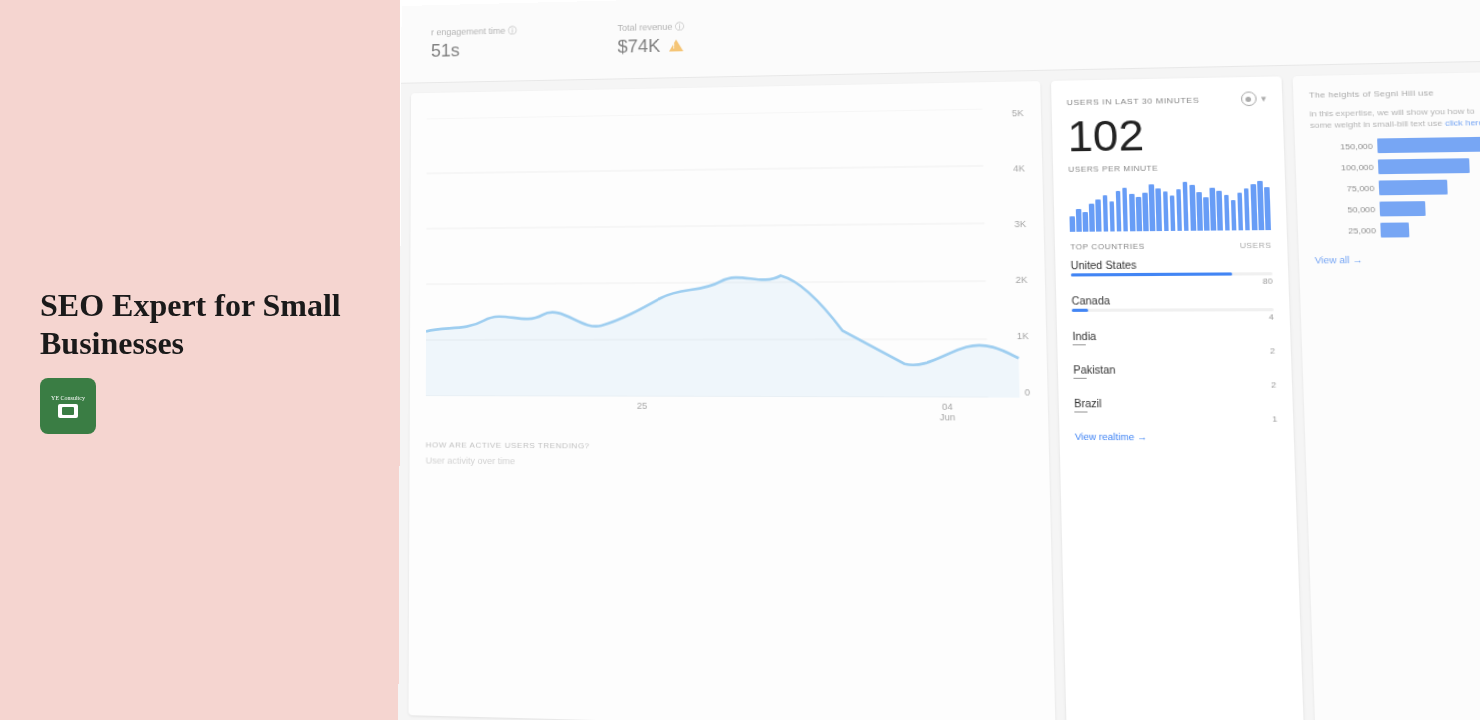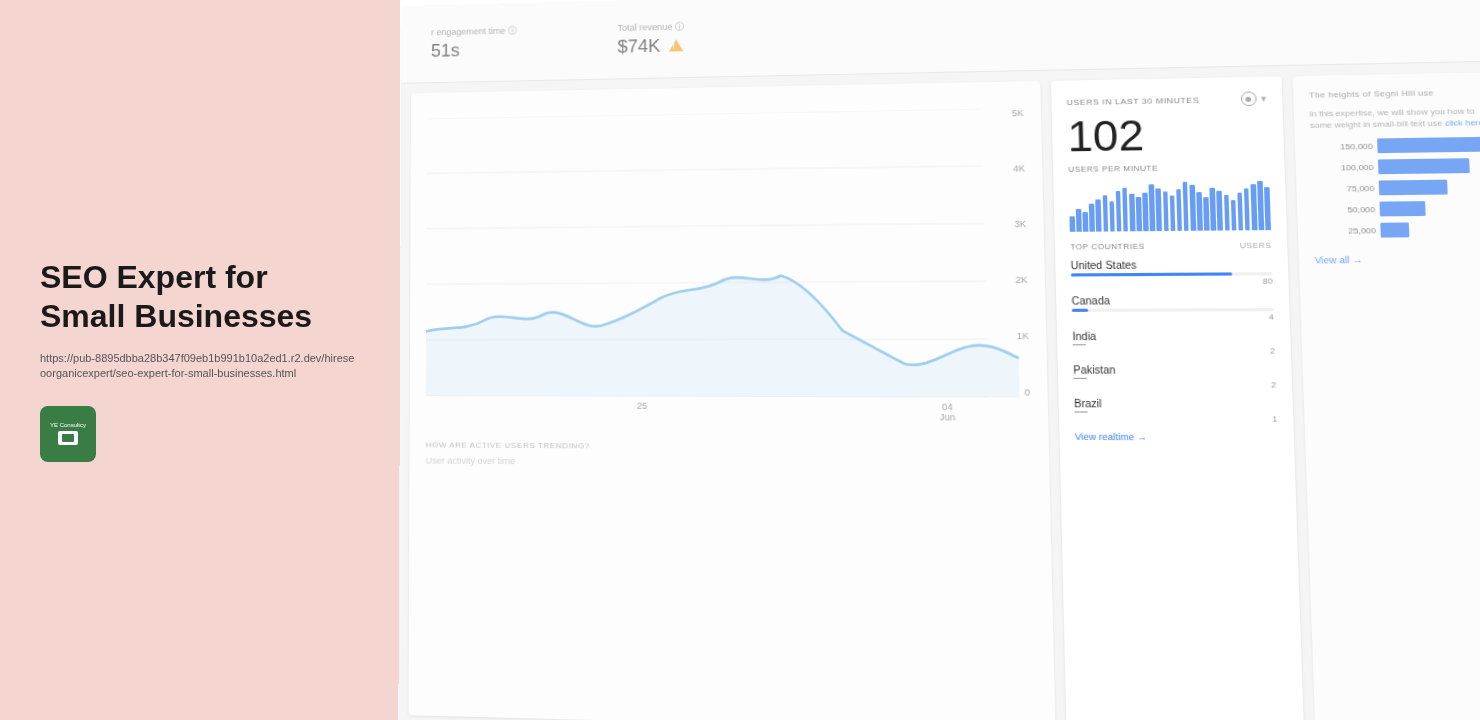--- a/index.html
+++ b/index.html
@@ -15,20 +15,21 @@
     .left-panel {
       width: 400px;
       height: 720px;
       background-color: #f5d5d0;
       flex-shrink: 0;
       display: flex;
       flex-direction: column;
       justify-content: center;
       padding: 40px;
       position: relative;
+      font-family: Liberation Serif, serif;
     }
 
     .left-panel h1 {
       font-size: 32px;
       font-weight: 700;
       color: #1a1a1a;
       margin-bottom: 16px;
       line-height: 1.2;
     }
 
@@ -380,21 +381,20 @@
       height: 1px;
       background: #999;
       display: inline-block;
     }
   </style>
 </head>
 <body>
 
 <div class="left-panel">
   <h1>SEO Expert for Small Businesses</h1>
-  <p class="url">https://pub-8895dbba28b347f09eb1b991b10a2ed1.r2.dev/hireseoorganicexpert/seo-expert-for-small-businesses.html</p>
   <div class="favicon-container">
     <span class="favicon-text-top">YE Consultcy</span>
     <div class="favicon-icon"></div>
   </div>
 </div>
 
 <div class="right-panel">
   <div class="analytics-bg">
 
     <div class="top-bar">

